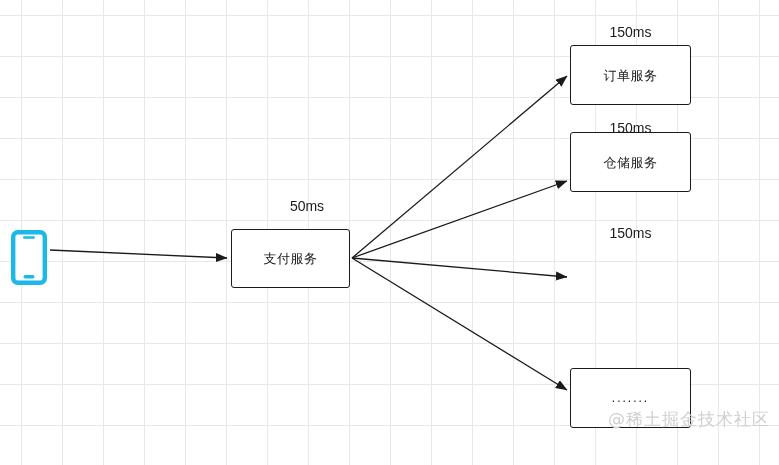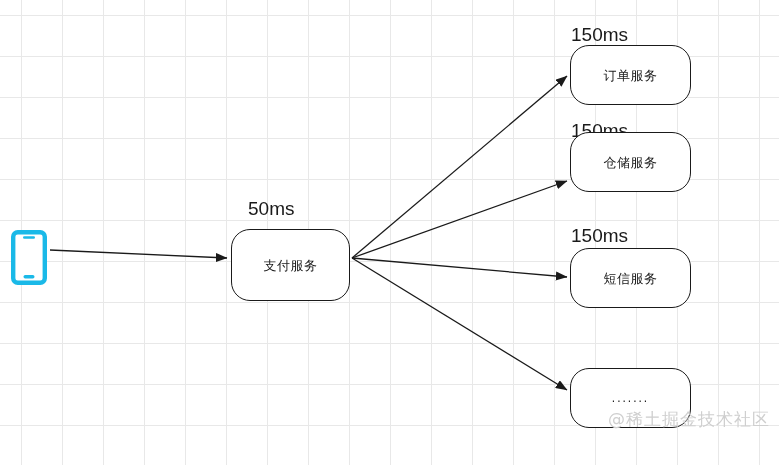--- a/index.html
+++ b/index.html
@@ -29,42 +29,42 @@
     top: 0;
     width: 779px;
     height: 465px;
     pointer-events: none;
   }
   .node-box {
     position: absolute;
     box-sizing: border-box;
     background: #ffffff;
     border: 1.4px solid #1a1a1a;
-    border-radius: 19px;
+    border-radius: 3px;
     display: flex;
     align-items: center;
     justify-content: center;
   }
   .node-label {
     font-size: 13px;
     color: #1a1a1a;
     line-height: 1;
     letter-spacing: 0.5px;
     white-space: nowrap;
   }
   .node-label.dots {
     letter-spacing: 2px;
     font-size: 12px;
   }
   .ms-label {
     position: absolute;
-    font-size: 19px;
+    font-size: 14px;
     color: #1a1a1a;
     white-space: nowrap;
-    text-align: left;
+    text-align: center;
     line-height: 1;
   }
   #phone-icon {
     position: absolute;
     left: 11px;
     top: 230px;
     width: 36px;
     height: 55px;
   }
   #watermark {
@@ -103,38 +103,35 @@
     <line x1="352" y1="258" x2="567" y2="76" stroke="#1a1a1a" stroke-width="1.3" marker-end="url(#arrowhead)"></line>
 
     <line x1="352" y1="258" x2="567" y2="181" stroke="#1a1a1a" stroke-width="1.3" marker-end="url(#arrowhead)"></line>
 
     <line x1="352" y1="258" x2="567" y2="277" stroke="#1a1a1a" stroke-width="1.3" marker-end="url(#arrowhead)"></line>
 
     <line x1="352" y1="258" x2="567" y2="390" stroke="#1a1a1a" stroke-width="1.3" marker-end="url(#arrowhead)"></line>
   </svg>
 
   <div class="ms-label" style="left:248px; top:199px; width:118px;">50ms</div>
-  <div class="node-box" style="left:231px; top:229px; width:119px; height:72px;text-align:center;">
+  <div class="node-box" style="left:231px; top:229px; width:119px; height:59px;text-align:center;">
     <span class="node-label">支付服务</span>
   </div>
 
   <div class="ms-label" style="left:571px; top:25px; width:119px;">150ms</div>
   <div class="node-box" style="left:570px; top:45px; width:121px; height:60px;">
     <span class="node-label">订单服务</span>
   </div>
 
   <div class="ms-label" style="left:571px; top:121px; width:119px;">150ms</div>
   <div class="node-box" style="left:570px; top:132px; width:121px; height:60px;">
     <span class="node-label">仓储服务</span>
   </div>
 
   <div class="ms-label" style="left:571px; top:226px; width:119px;">150ms</div>
-  <div class="node-box" style="left:570px; top:248px; width:121px; height:60px;">
-    <span class="node-label">短信服务</span>
-  </div>
 
   <div class="node-box" style="left:570px; top:368px; width:121px; height:60px;">
     <span class="node-label dots">.......</span>
   </div>
 
   <div id="watermark">@稀土掘金技术社区</div>
 
 </div>
 
 </body></html>

